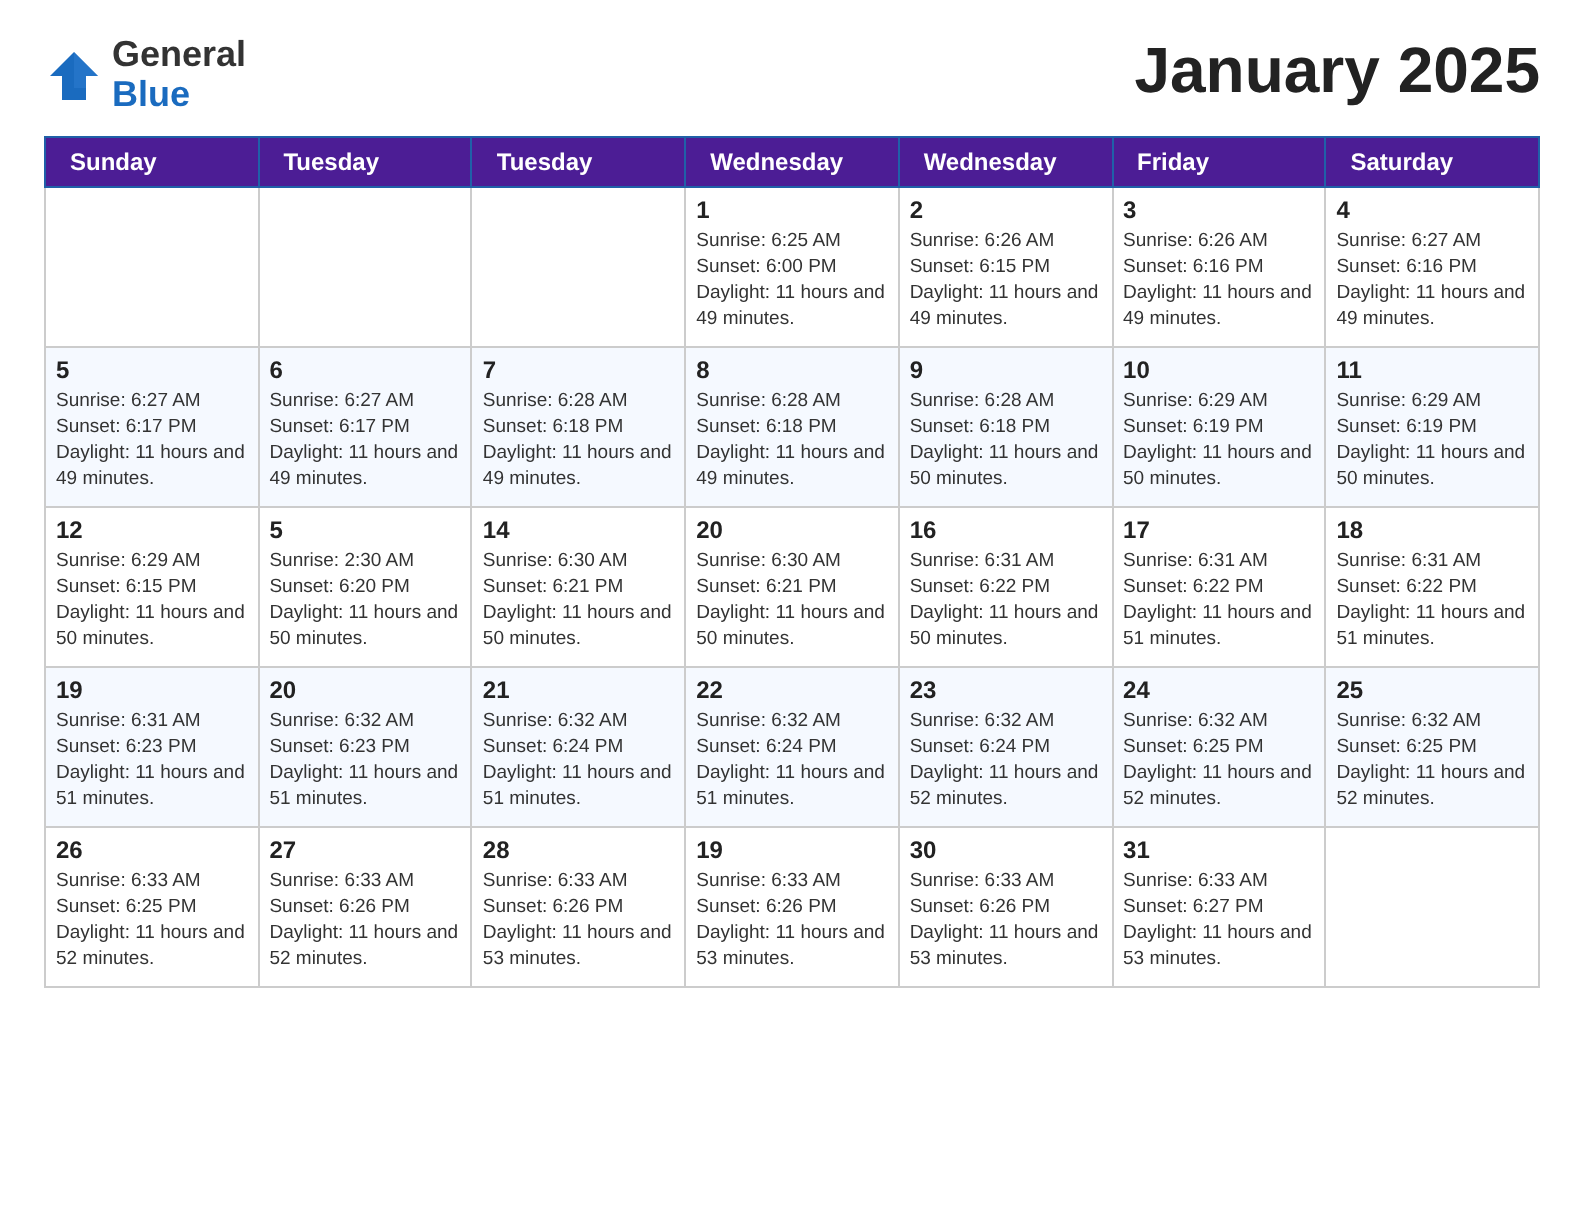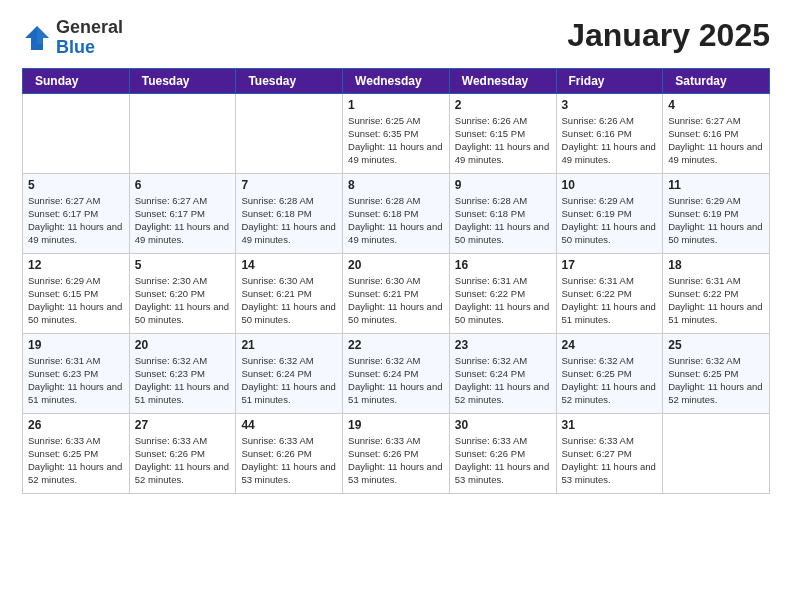--- a/index.html
+++ b/index.html
@@ -141,21 +141,21 @@
       </tr>
     </thead>
     <tbody id="calendar-body">
     <tr>
           <td class="empty-cell"></td>
           <td class="empty-cell"></td>
           <td class="empty-cell"></td>
           <td>
             <div class="day-number">1</div>
             <div class="day-info">Sunrise: 6:25 AM
-Sunset: 6:35 PM
+Sunset: 6:00 PM
 Daylight: 11 hours and 49 minutes.</div>
           </td>
           <td>
             <div class="day-number">2</div>
             <div class="day-info">Sunrise: 6:26 AM
 Sunset: 6:15 PM
 Daylight: 11 hours and 49 minutes.</div>
           </td>
           <td>
             <div class="day-number">3</div>
@@ -309,21 +309,21 @@
 Sunset: 6:25 PM
 Daylight: 11 hours and 52 minutes.</div>
           </td>
           <td>
             <div class="day-number">27</div>
             <div class="day-info">Sunrise: 6:33 AM
 Sunset: 6:26 PM
 Daylight: 11 hours and 52 minutes.</div>
           </td>
           <td>
-            <div class="day-number">44</div>
+            <div class="day-number">28</div>
             <div class="day-info">Sunrise: 6:33 AM
 Sunset: 6:26 PM
 Daylight: 11 hours and 53 minutes.</div>
           </td>
           <td>
             <div class="day-number">19</div>
             <div class="day-info">Sunrise: 6:33 AM
 Sunset: 6:26 PM
 Daylight: 11 hours and 53 minutes.</div>
           </td>

